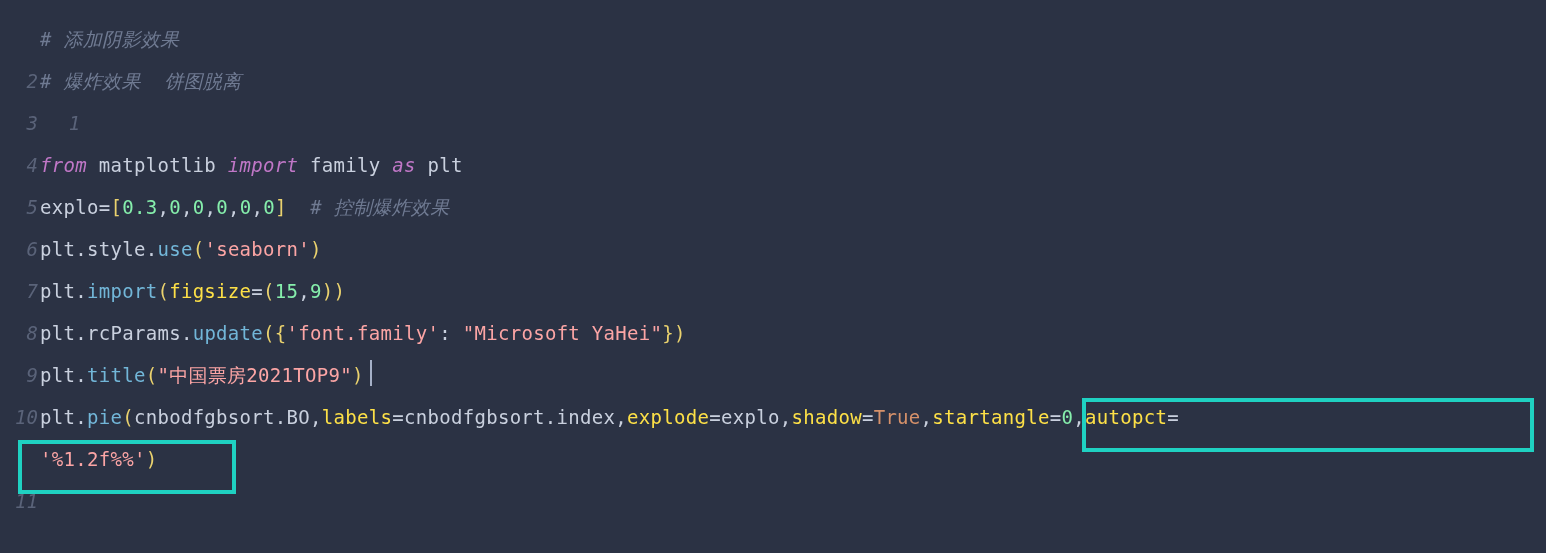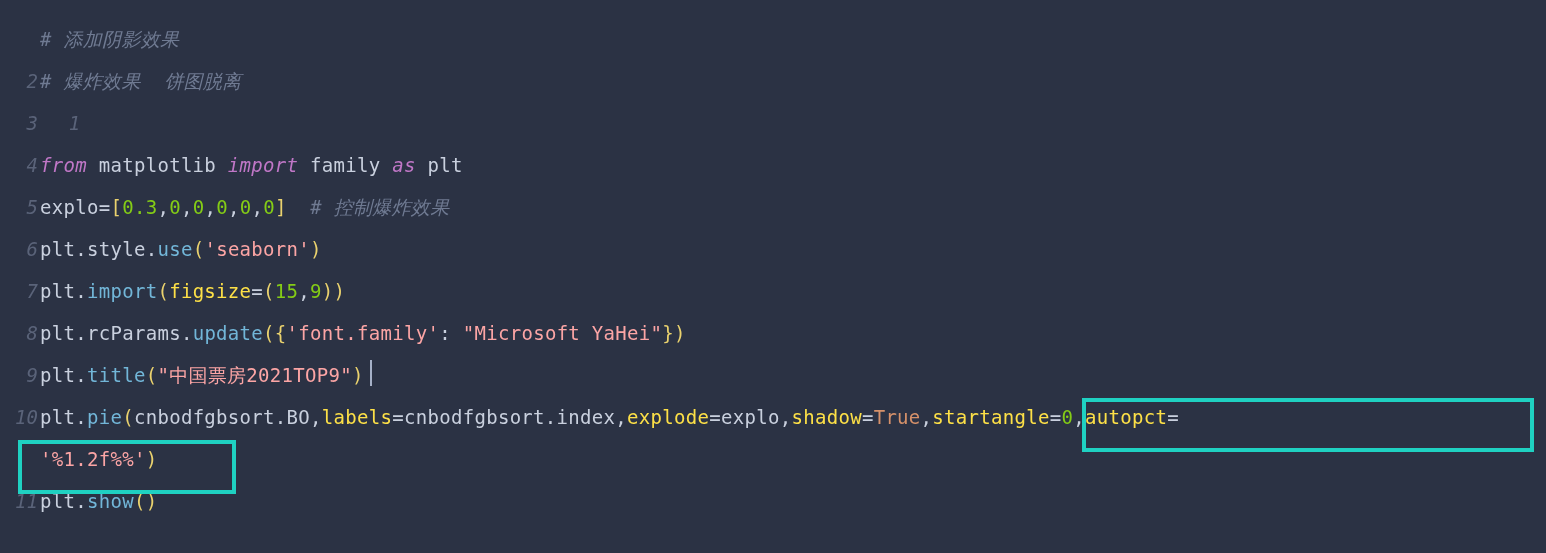--- a/index.html
+++ b/index.html
@@ -38,21 +38,21 @@
     position: relative;
     letter-spacing: 0.3px;
   }
   .cm  { color: #6f7a92; font-style: italic; text-align: center; }
   .kw  { color: #c077c7; font-style: italic; margin-top: 44px; }
   .fn  { color: #72b6d8; margin-top: 12px; }
   .op  { color: #c9d0de; }
   .pn  { color: #c9d0de; }
   .id  { color: #c9d0de; }
   .br  { color: #ead26e; }
-  .num { color: #84cc16; }
+  .num { color: #86efac; }
   .str { color: #fca5a5; }
   .kv  { color: #fde047; }
   .true{ color: #d6916a; }
   .cursor {
     display: inline-block;
     width: 2px;
     height: 26px;
     background: #a5b0c7;
     vertical-align: -4px;
     margin-left: 6px;
@@ -123,18 +123,17 @@
     <div class="code"><span class="id">plt</span><span class="pn">.</span><span class="fn">pie</span><span class="br">(</span><span class="id">cnbodfgbsort</span><span class="pn">.</span><span class="id">BO</span><span class="pn">,</span><span class="kv">labels</span><span class="op">=</span><span class="id">cnbodfgbsort</span><span class="pn">.</span><span class="id">index</span><span class="pn">,</span><span class="kv">explode</span><span class="op">=</span><span class="id">explo</span><span class="pn">,</span><span class="kv">shadow</span><span class="op">=</span><span class="true">True</span><span class="pn">,</span><span class="kv">startangle</span><span class="op">=</span><span class="num">0</span><span class="pn">,</span><span class="kv">autopct</span><span class="op">=</span></div>
   </div>
 
   <div class="line">
     <div class="gutter"></div>
     <div class="code"><span class="str"><span>'</span><span>%1.2f%%</span><span>'</span></span><span class="br">)</span></div>
   </div>
 
   <div class="line">
     <div class="gutter"><span>11</span></div>
-    <div class="code"><span class="id">plt</span><span class="pn">.</span><span class="fn">show</span><span class="br">(</span><span class="br">)</span></div>
   </div>
 
   <div class="hl-box hl1"></div>
   <div class="hl-box hl2"></div>
 </div>
 
 </body></html>

